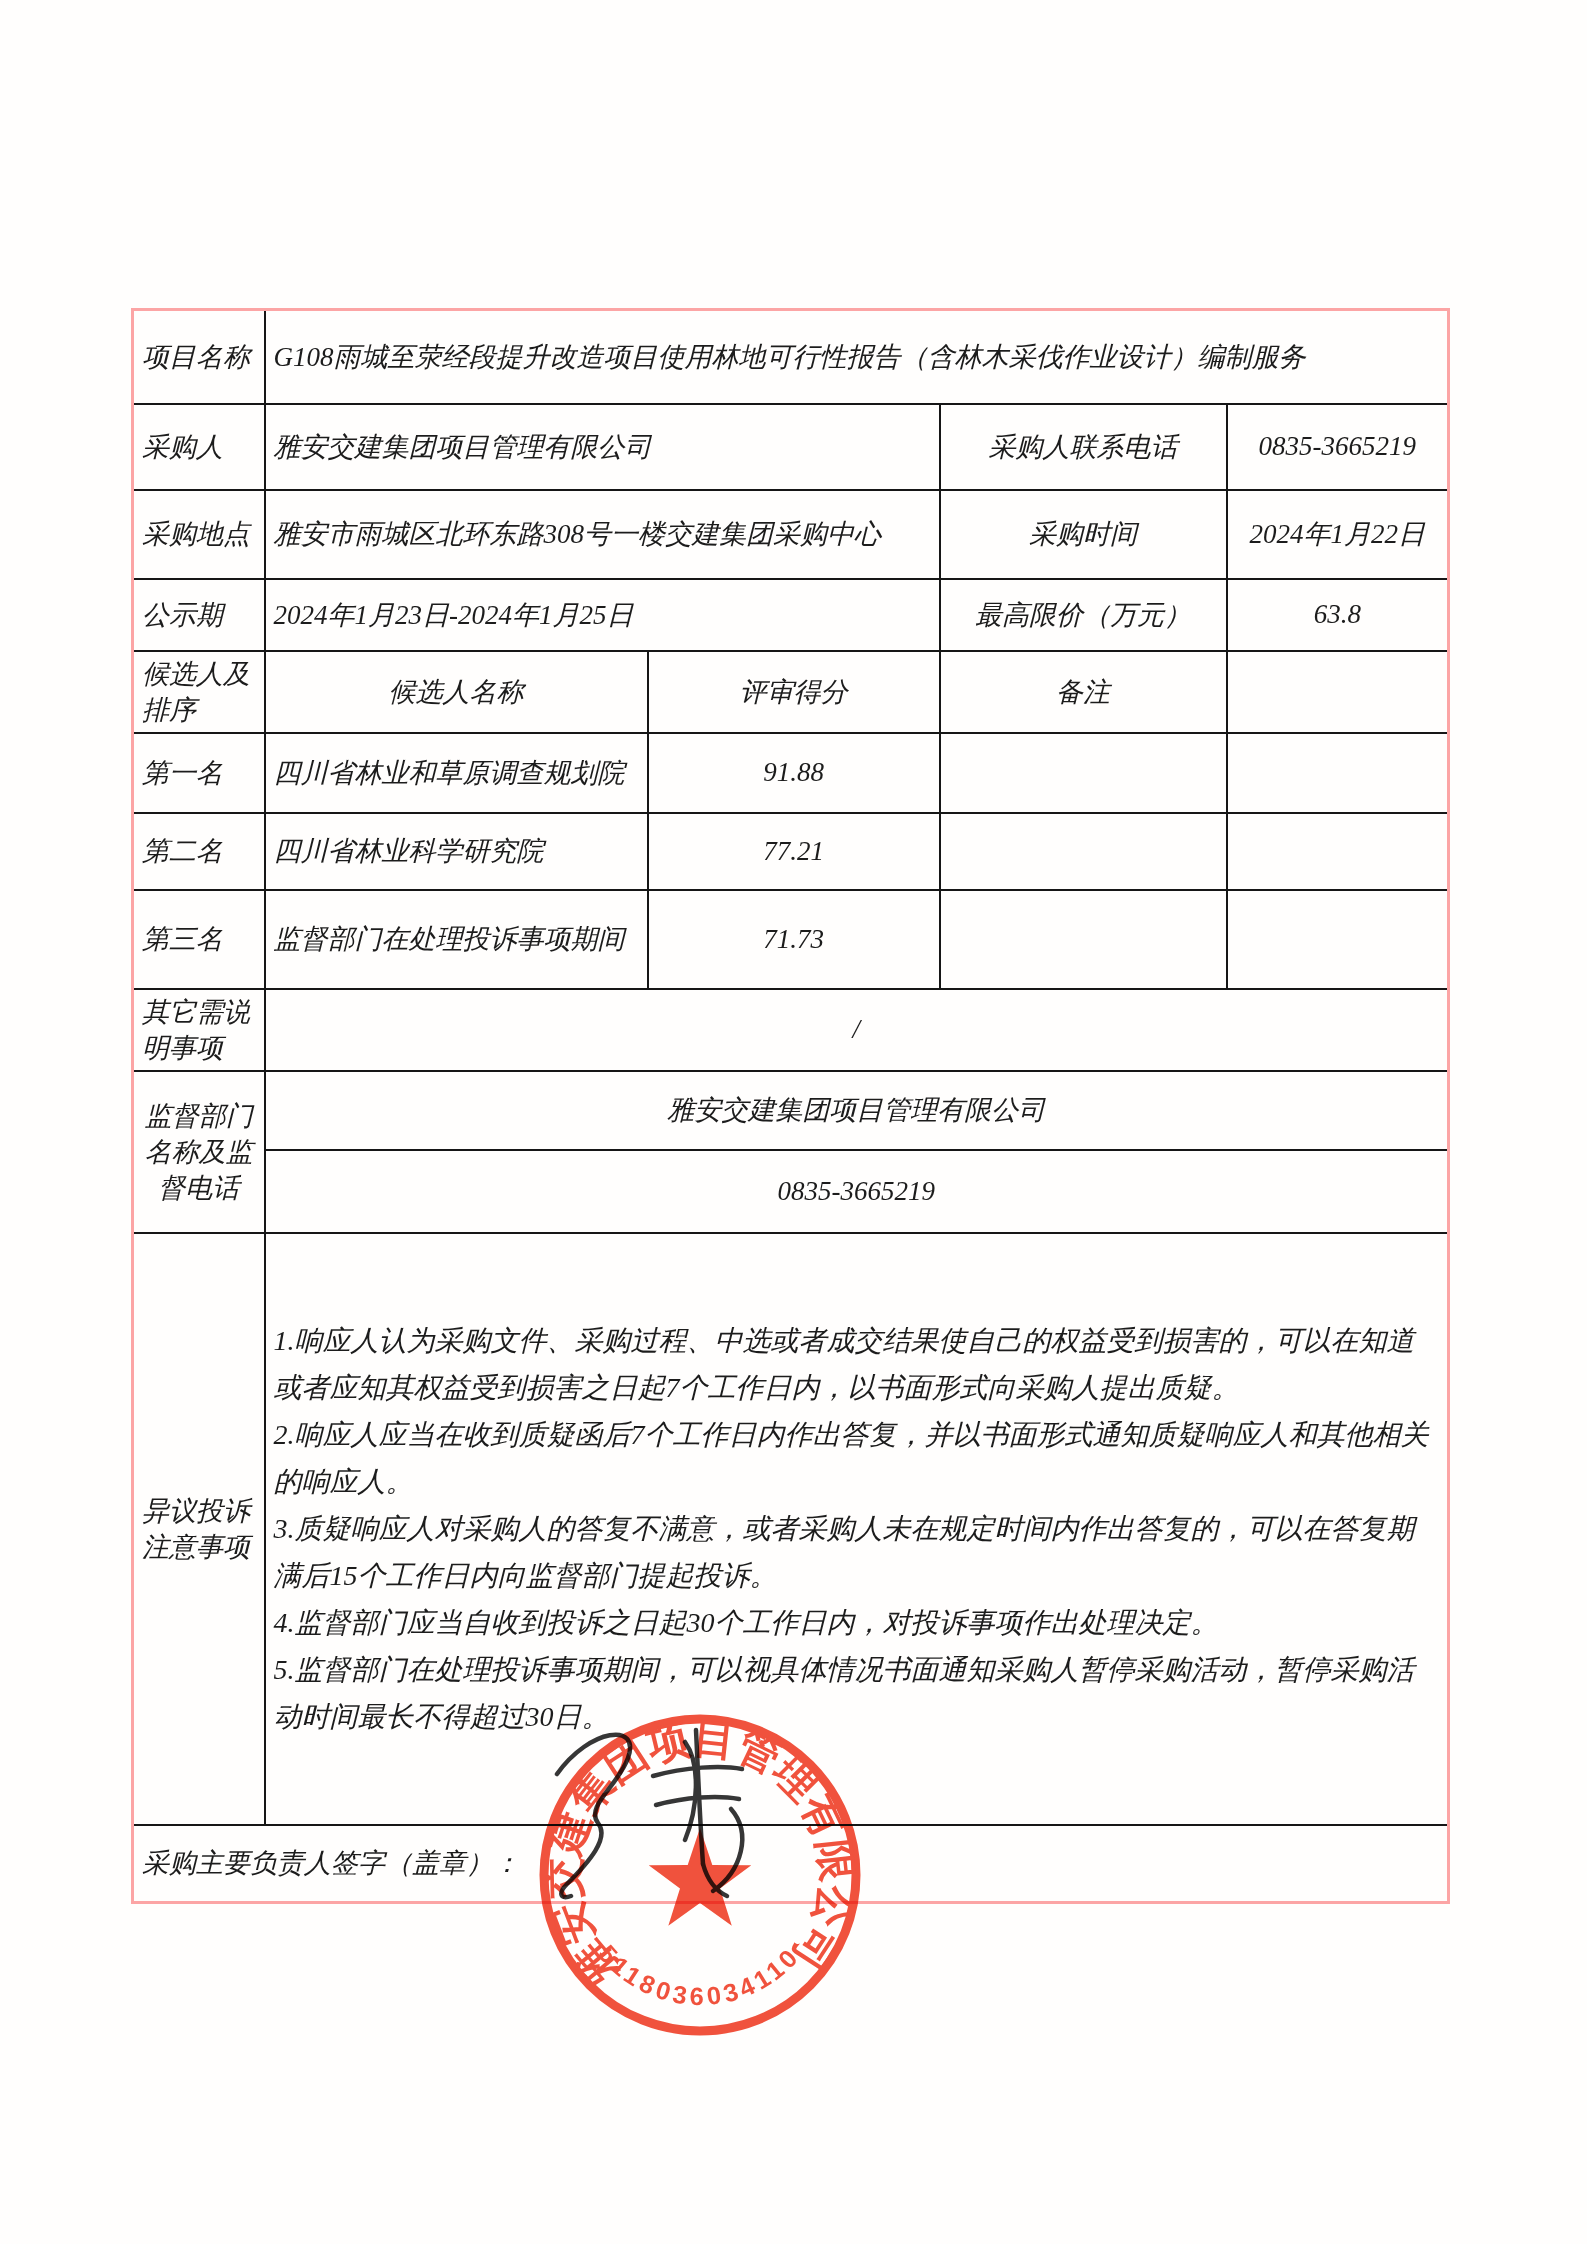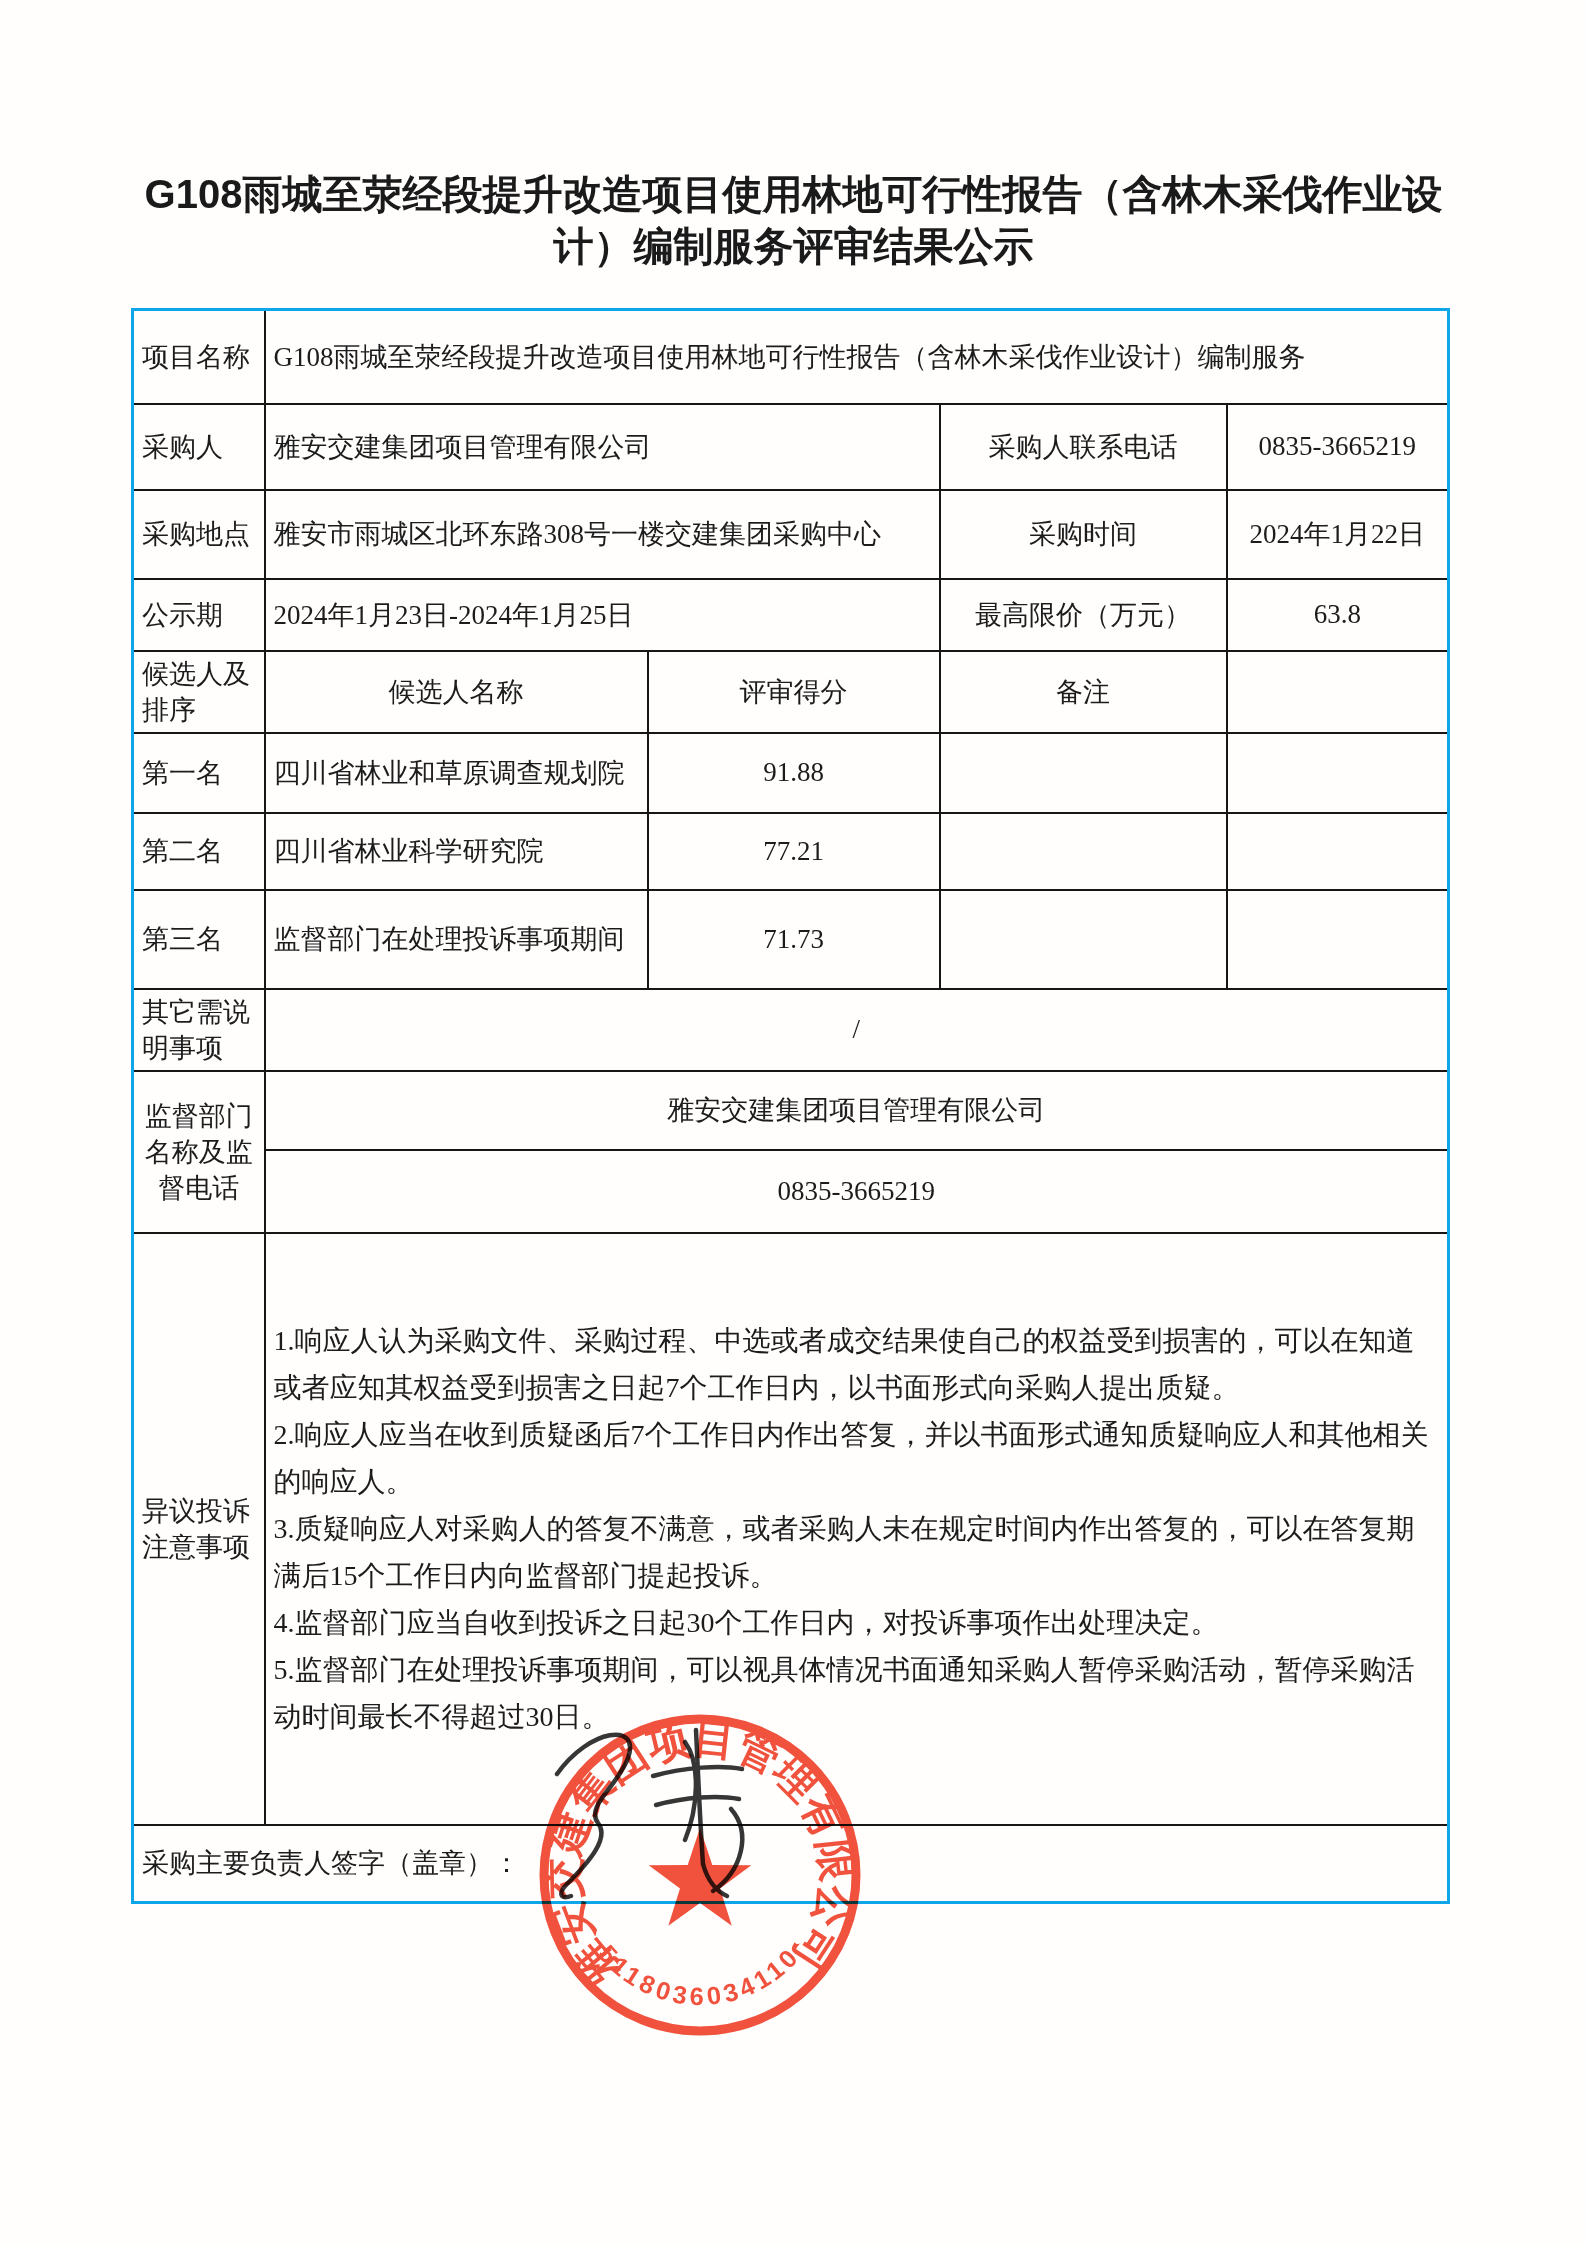--- a/index.html
+++ b/index.html
@@ -32,21 +32,21 @@
     table-layout:fixed;
   }
   table.main td{
     border:2px solid #161616;
     font-size:27px;
     padding:4px 8px;
     vertical-align:middle;
     color:#1c1c1c;
     overflow:hidden;
   }
-  table.main{border:3px solid #0ea5e9;}
+  table.main{border:3px solid #fca5a5;font-style:italic;}
   td.lbl{padding:4px 6px;text-align:left;}
   td.lbl-c{padding:4px 4px;text-align:center;}
   .tl{text-align:left;}
   .tc{text-align:center;}
   .r1{height:94px;} .r2{height:86px;} .r3{height:89px;} .r4{height:72px;}
   .r5{height:76px;} .r6{height:80px;} .r7{height:77px;} .r8{height:99px;}
   .r9{height:80px;} .r10{height:79px;padding-left:31px;} .r11{height:83px;} .r12{height:592px;}
   .r13{height:78px;}
   td.notice-cell{
     padding:10px 18px 10px 8px;
@@ -77,21 +77,20 @@
   }
   :root{--stamp-color:#ee3a22;}
   .stamp-stroke{stroke:var(--stamp-color);}
   .stamp-fill{fill:var(--stamp-color);}
 </style>
 </head>
 <body>
 
 <div class="sheet">
 
-  <div class="doc-title">G108雨城至荥经段提升改造项目使用林地可行性报告（含林木采伐作业设计）编制服务评审结果公示</div>
 
   <table class="main">
     <colgroup>
       <col style="width:132px">
         <col style="width:383px">
         <col style="width:292px">
       <col style="width:287px">
         <col style="width:222px">
     </colgroup>
 

